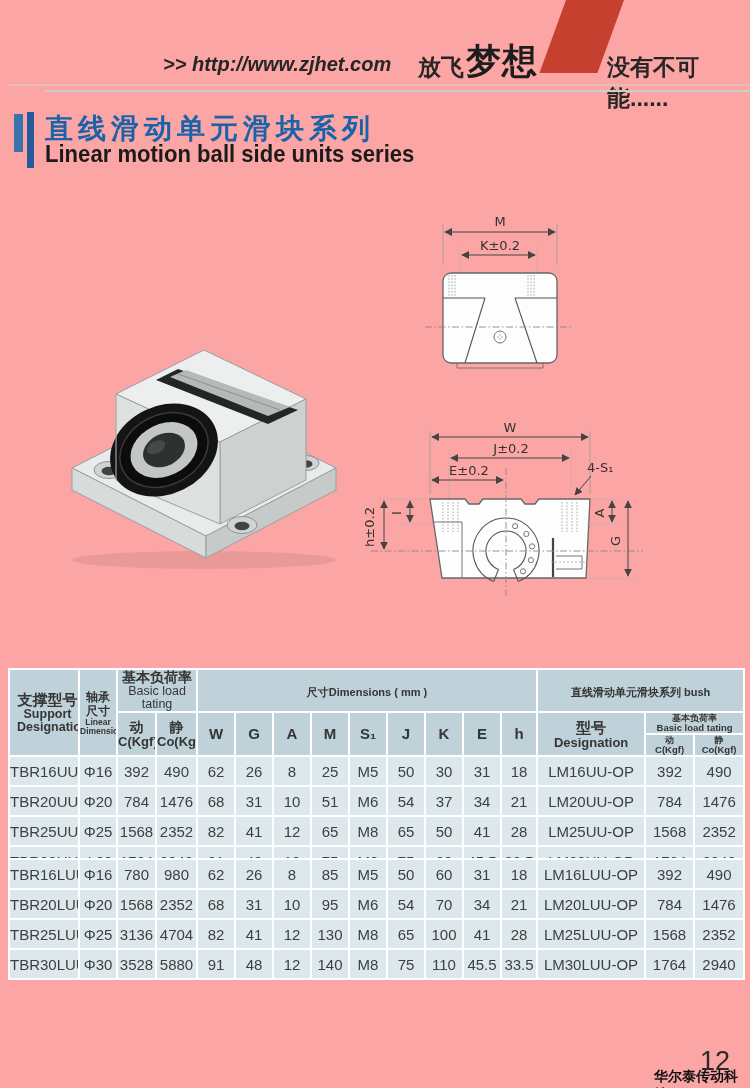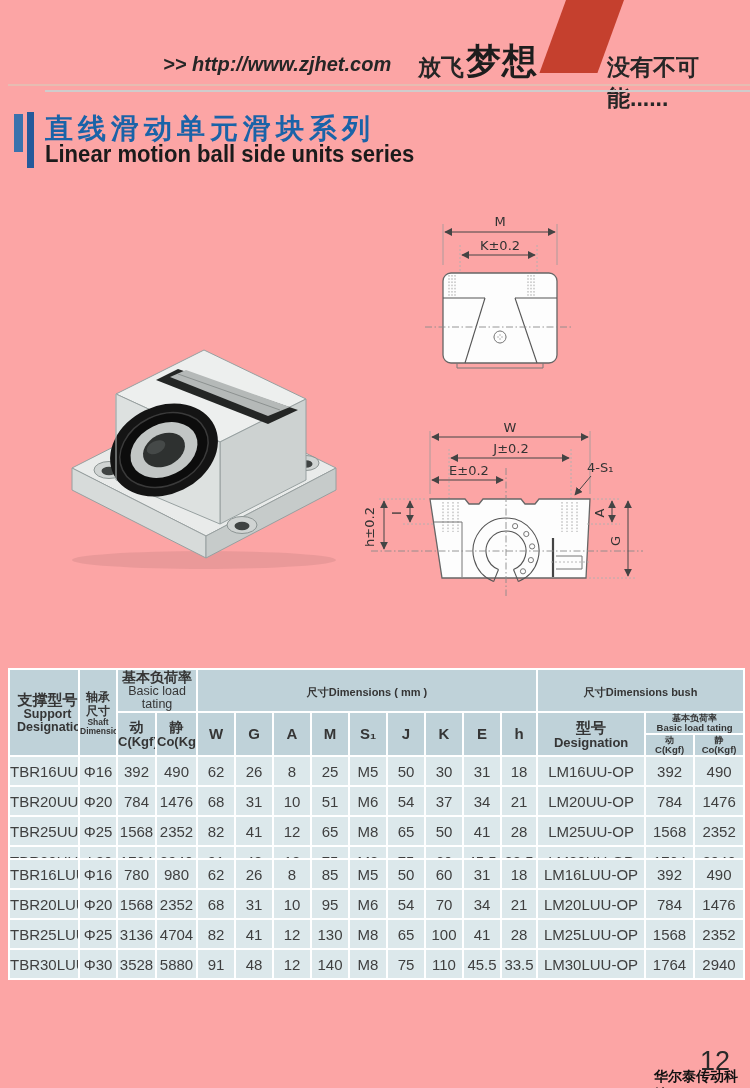--- a/index.html
+++ b/index.html
@@ -255,32 +255,32 @@
     <thead>
       <tr>
         <th rowspan="3" class="th-left">
           <span class="zh15">支撑型号</span>
           <span class="en12">Support</span>
           <span class="en12">Designation</span>
         </th>
         <th rowspan="3">
           <span class="zh13">轴承</span>
           <span class="zh13">尺寸</span>
-          <span class="en8">Shaft</span>
+          <span class="en8">Linear</span>
           <span class="en8">Dimensions</span>
         </th>
         <th colspan="2">
           <span class="zh14">基本负荷率</span>
           <span class="en12" style="font-weight:normal">Basic load tating</span>
         </th>
         <th colspan="9">
           <span class="h16">尺寸Dimensions ( mm )</span>
         </th>
         <th colspan="3">
-          <span class="h16">尺寸Dimensions bush</span>
+          <span class="h16">直线滑动单元滑块系列 bush</span>
         </th>
       </tr>
       <tr>
         <th rowspan="2">
           <span class="zh14">动</span>
           <span class="en13">C(Kgf)</span>
         </th>
         <th rowspan="2">
           <span class="zh14">静</span>
           <span class="en13">Co(Kgf)</span>

